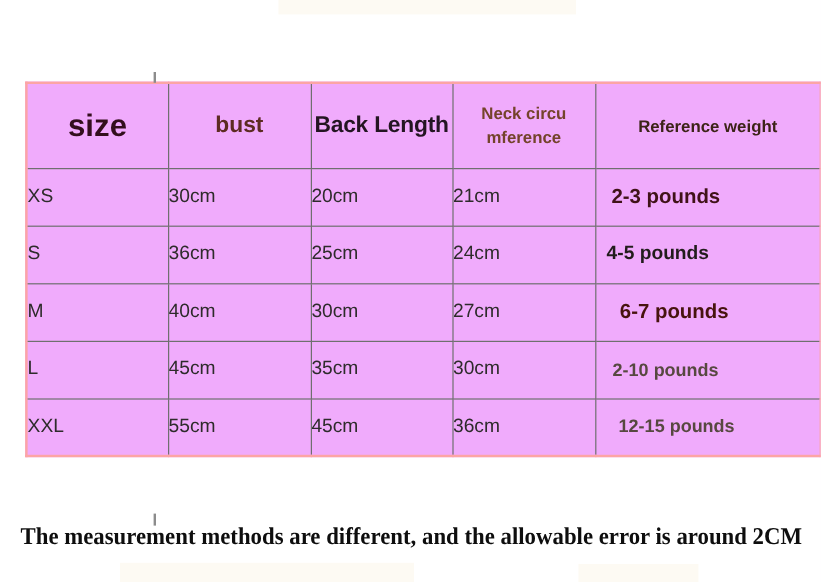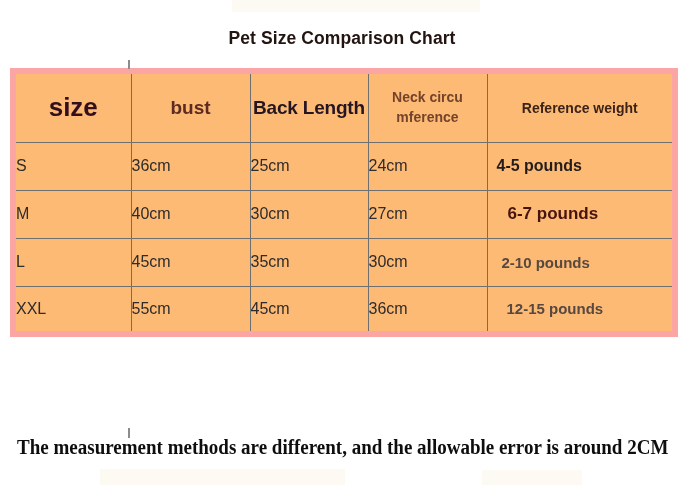--- a/index.html
+++ b/index.html
@@ -17,26 +17,26 @@
   .artifact-bottom-2{left:482px;top:470px;width:100px;height:15px;}
 
   .title{
     position:absolute;top:28px;left:0;width:100%;
     text-align:center;
     font-size:17.5px;font-weight:700;color:#221511;
     letter-spacing:0.1px;
   }
 
   table.size-table{
-    position:absolute;left:10px;top:68px;
+    position:absolute;left:21px;top:68px;
     width:662px;
     border-collapse:collapse;
     table-layout:fixed;
-    background:#fdba74;
-    border:6px solid #fca5a5;
+    background:#f0abfc;
+    border:2px solid #fca5a5;
   }
   table.size-table th, table.size-table td{
     border:1px solid #6f6f6f;
     padding:0;
     vertical-align:middle;
     overflow:hidden;
   }
   thead tr{height:71px;}
   tbody tr{height:48px;}
 
@@ -75,40 +75,46 @@
     transform-origin:center;
   }
 </style>
 </head>
 <body>
 
 <div class="stage">
 
   <div class="artifact artifact-top"></div>
 
-  <div class="title">Pet Size Comparison Chart</div>
 
   <table class="size-table">
     <colgroup>
       <col style="width:118px">
         <col style="width:119px">
         <col style="width:118px">
         <col style="width:119px">
         <col style="width:188px">
     </colgroup>
     <thead>
       <tr>
         <th class="h-size">size</th>
         <th class="h-bust">bust</th>
         <th class="h-back">Back Length</th>
         <th class="h-neck"><span class="wrap">Neck circu mference</span></th>
         <th class="h-weight">Reference weight</th>
       </tr>
     </thead>
     <tbody>
+      <tr>
+        <td class="c-size">XS</td>
+        <td class="c-val">30cm</td>
+        <td class="c-val">20cm</td>
+        <td class="c-val">21cm</td>
+        <td class="c-weight w0">2-3 pounds</td>
+      </tr>
       <tr>
         <td class="c-size">S</td>
         <td class="c-val">36cm</td>
         <td class="c-val">25cm</td>
         <td class="c-val">24cm</td>
         <td class="c-weight w1">4-5 pounds</td>
       </tr>
       <tr>
         <td class="c-size">M</td>
         <td class="c-val">40cm</td>

